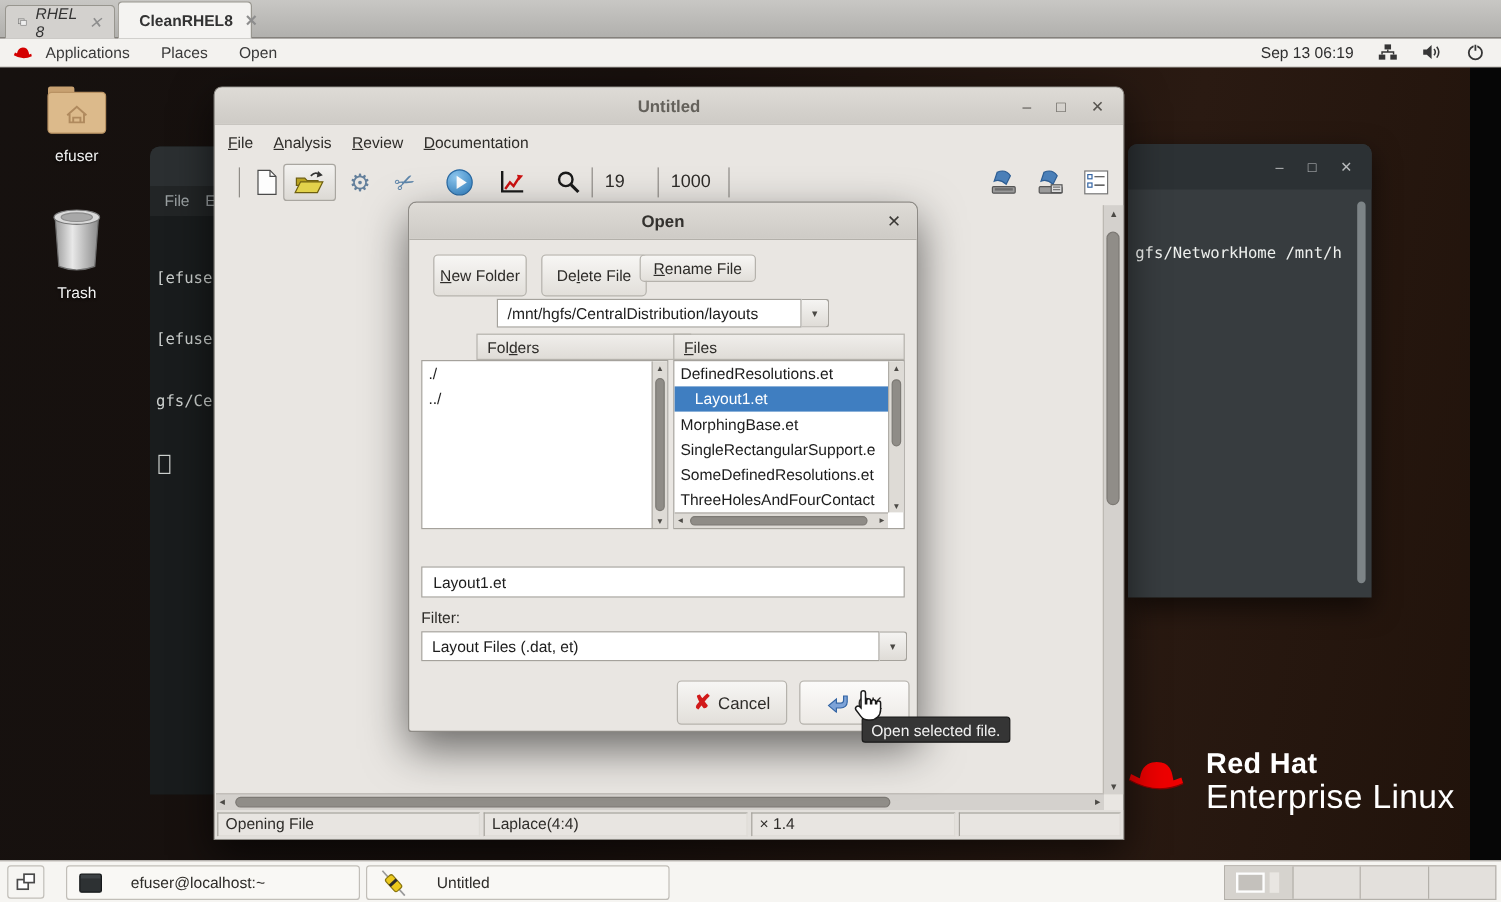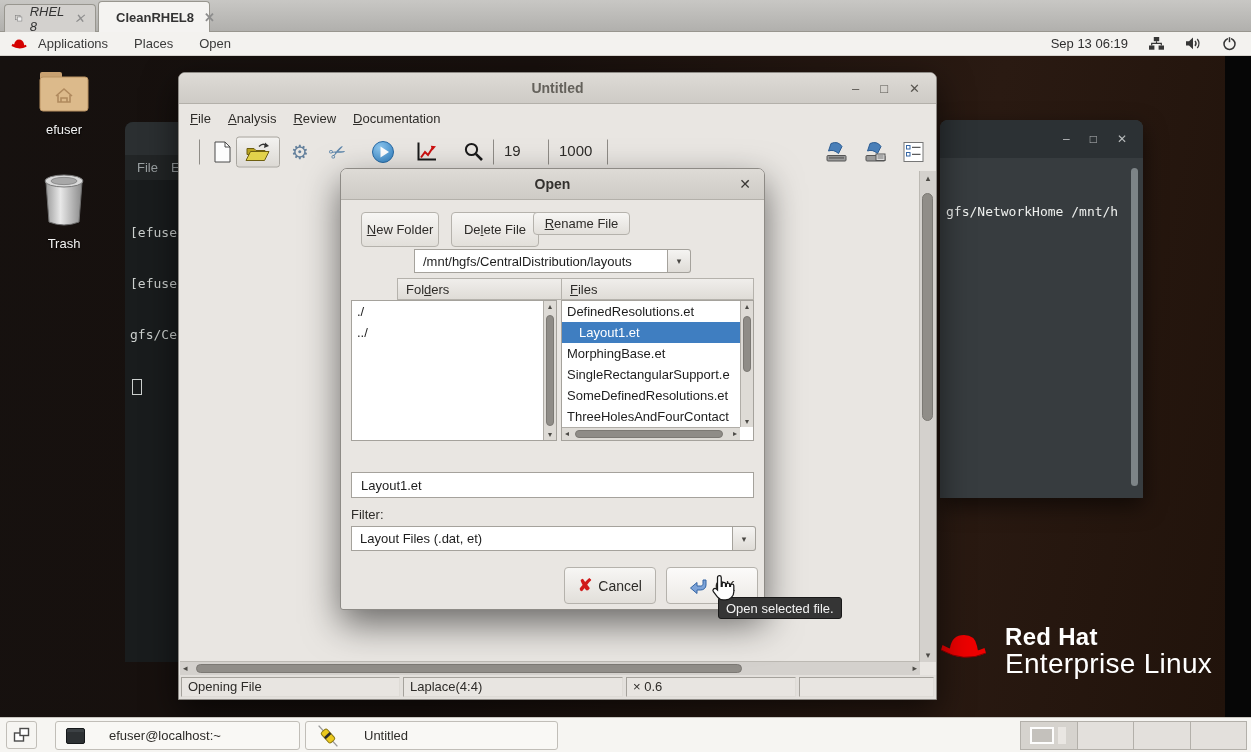--- a/index.html
+++ b/index.html
@@ -300,21 +300,21 @@
       <div class="a-dn">▾</div>
     </div>
     <div class="hscroll">
       <span class="a-l">◂</span>
       <div class="hthumb"></div>
       <span class="a-r">▸</span>
     </div>
     <div class="statusbar">
       <div class="scell" style="width:219px">Opening File</div>
       <div class="scell" style="width:220px">Laplace(4:4)</div>
-      <div class="scell" style="width:170px">× 0.6</div>
+      <div class="scell" style="width:170px">× 1.4</div>
       <div class="scell" style="flex:1"></div>
     </div>
   </div>
 
   <div class="dlg">
     <div class="titlebar">
       <div class="title">Open</div>
       <span class="close">✕</span>
     </div>
 

